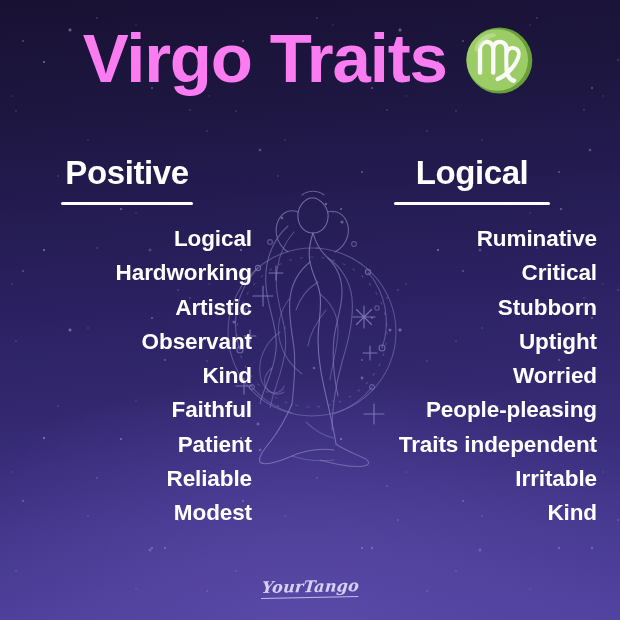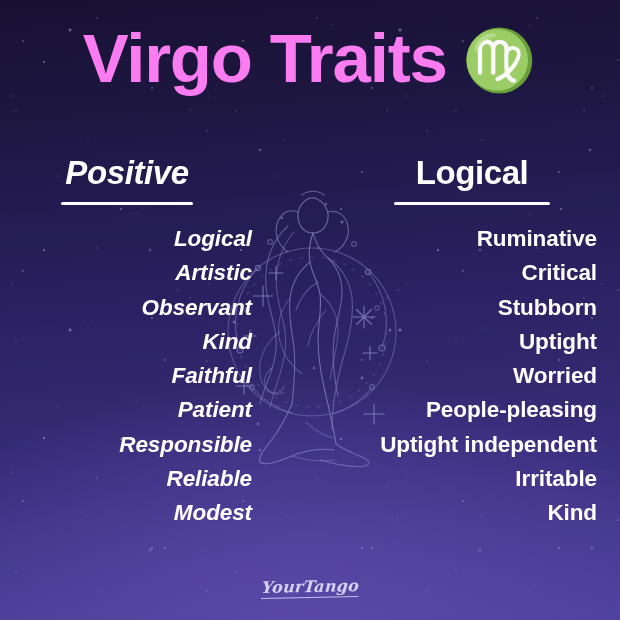--- a/index.html
+++ b/index.html
@@ -88,21 +88,21 @@
   }
 
   
   .col {
     position:absolute;
     top:154px;
     width:250px;
     text-align:center;
     z-index:5;
   }
-  #col-positive { left:2px;font-style:italic; }
+  #col-positive { left:2px; }
   #col-negative { left:347px; }
 
   .col-head {
     color:#ffffff;
     font-size:33px;
     font-weight:800;
     letter-spacing:-0.4px;
     line-height:1.18;
     display:inline-block;
     padding-bottom:6px;
@@ -258,44 +258,44 @@
     </svg>
   </div>
 
   <div class="col" id="col-positive">
     <div>
       <span class="col-head">Positive</span>
       <div class="head-rule"></div>
     </div>
     <div class="trait-list">
       <div class="trait">Logical</div>
+      <div class="trait">Hardworking</div>
       <div class="trait">Artistic</div>
       <div class="trait">Observant</div>
       <div class="trait">Kind</div>
       <div class="trait">Faithful</div>
       <div class="trait">Patient</div>
-      <div class="trait">Responsible</div>
       <div class="trait">Reliable</div>
       <div class="trait">Modest</div>
     </div>
   </div>
 
   <div class="col" id="col-negative">
     <div>
       <span class="col-head">Logical</span>
       <div class="head-rule"></div>
     </div>
     <div class="trait-list">
       <div class="trait">Ruminative</div>
       <div class="trait">Critical</div>
       <div class="trait">Stubborn</div>
       <div class="trait">Uptight</div>
       <div class="trait">Worried</div>
       <div class="trait">People-pleasing</div>
-      <div class="trait">Uptight independent</div>
+      <div class="trait">Traits independent</div>
       <div class="trait">Irritable</div>
       <div class="trait">Kind</div>
     </div>
   </div>
 
   <div id="footer-logo">
     <span id="footer-logo-text">YourTango</span>
   </div>
 
 </div>

